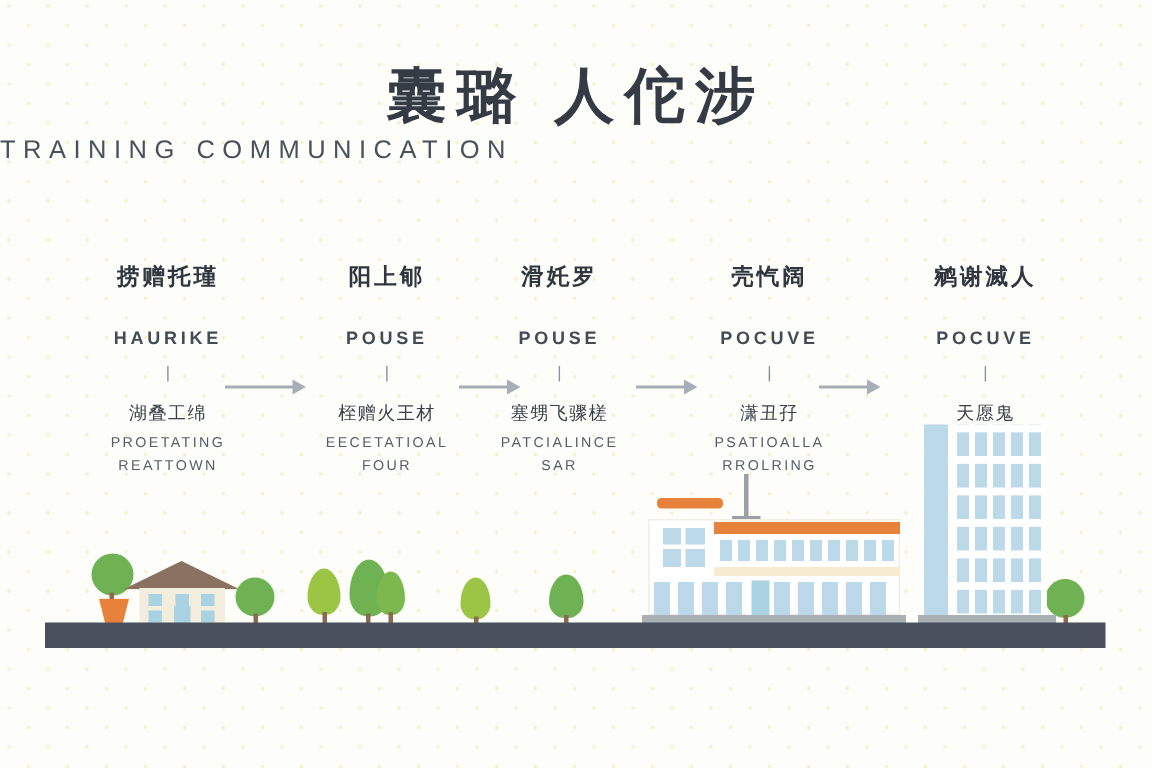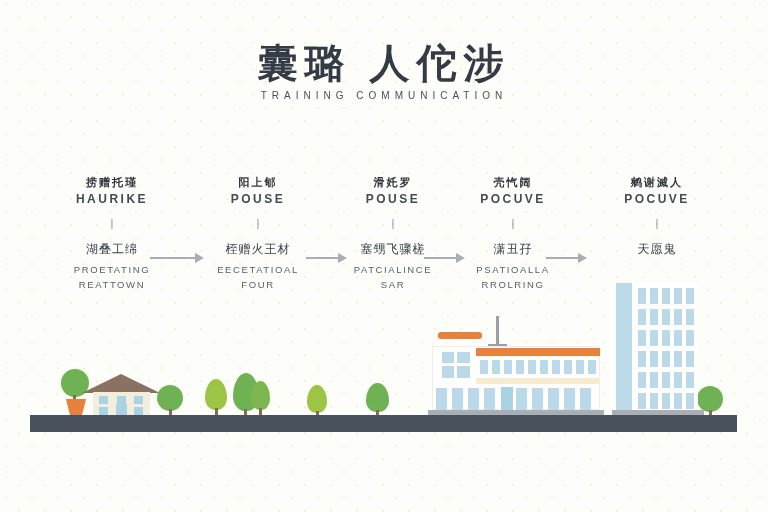--- a/index.html
+++ b/index.html
@@ -15,27 +15,27 @@
     background-position:6px 4px, 19px 17px;
   }
   
   .title-cjk {
     position:absolute; top:36px; left:0; width:768px;
     text-align:center; font-size:40px; font-weight:bold;
     letter-spacing:7px; color:#343b45;
   }
   .subtitle {
     position:absolute; top:90px; left:0; width:768px;
-    text-align:center; font-size:10px; letter-spacing:5px;
+    font-size:17px; letter-spacing:5px;
     color:#49515c; font-weight:500;
   }
   
   .step { position:absolute; top:175px; width:140px; text-align:center; }
-  .s1{left:42px;} .s2{left:188px;} .s3{left:323px;} .s4{left:443px;} .s5{left:587px;}
-  .step .cjk-top { font-size:11px; font-weight:bold; letter-spacing:2px; color:#2f363f; margin-bottom:2px; }
+  .s1{left:42px;} .s2{left:188px;} .s3{left:303px;} .s4{left:443px;} .s5{left:587px;}
+  .step .cjk-top { font-size:15px; font-weight:bold; letter-spacing:2px; color:#2f363f; margin-bottom:24px; }
   .step .label   { font-size:12px; font-weight:bold; letter-spacing:2.5px; color:#434b55; }
   .step .divider { font-size:11px; color:#8a9097; margin:11px 0 12px 0; }
   .step .cjk-sub { font-size:12px; letter-spacing:1px; color:#39414b; margin-bottom:5px; }
   .step .subline { font-size:9.5px; letter-spacing:1.6px; color:#555e69; line-height:1.55; font-weight:500; }
   .arrow { position:absolute; top:257px; height:2px; background:#a7aeb5; }
   .arrow::after {
     content:''; position:absolute; right:-8px; top:-4px;
     border-left:9px solid #a7aeb5; border-top:5px solid transparent; border-bottom:5px solid transparent;
   }
   .a1{left:150px;width:46px;} .a2{left:306px;width:33px;} .a3{left:424px;width:33px;} .a4{left:546px;width:33px;}

